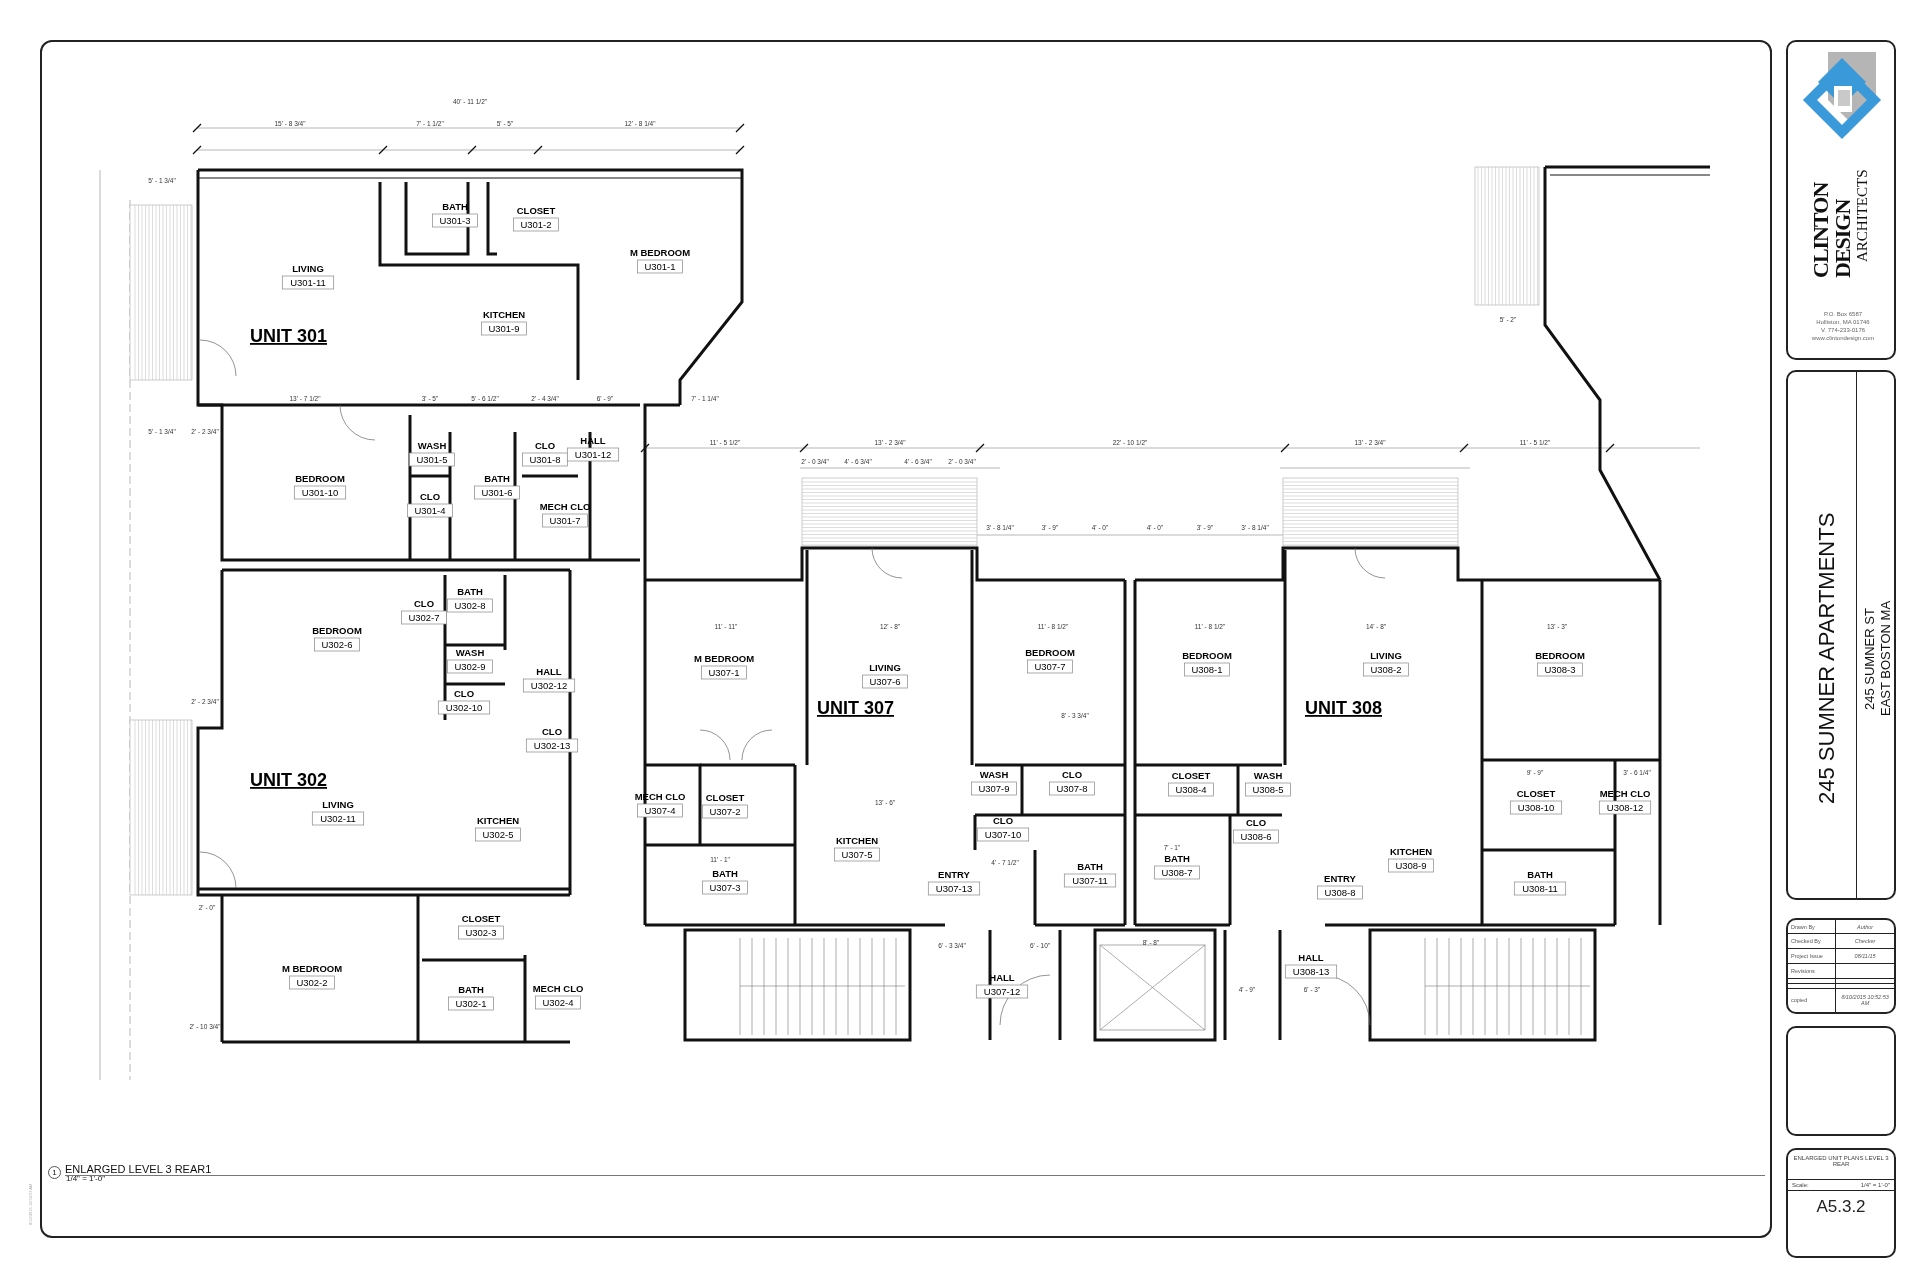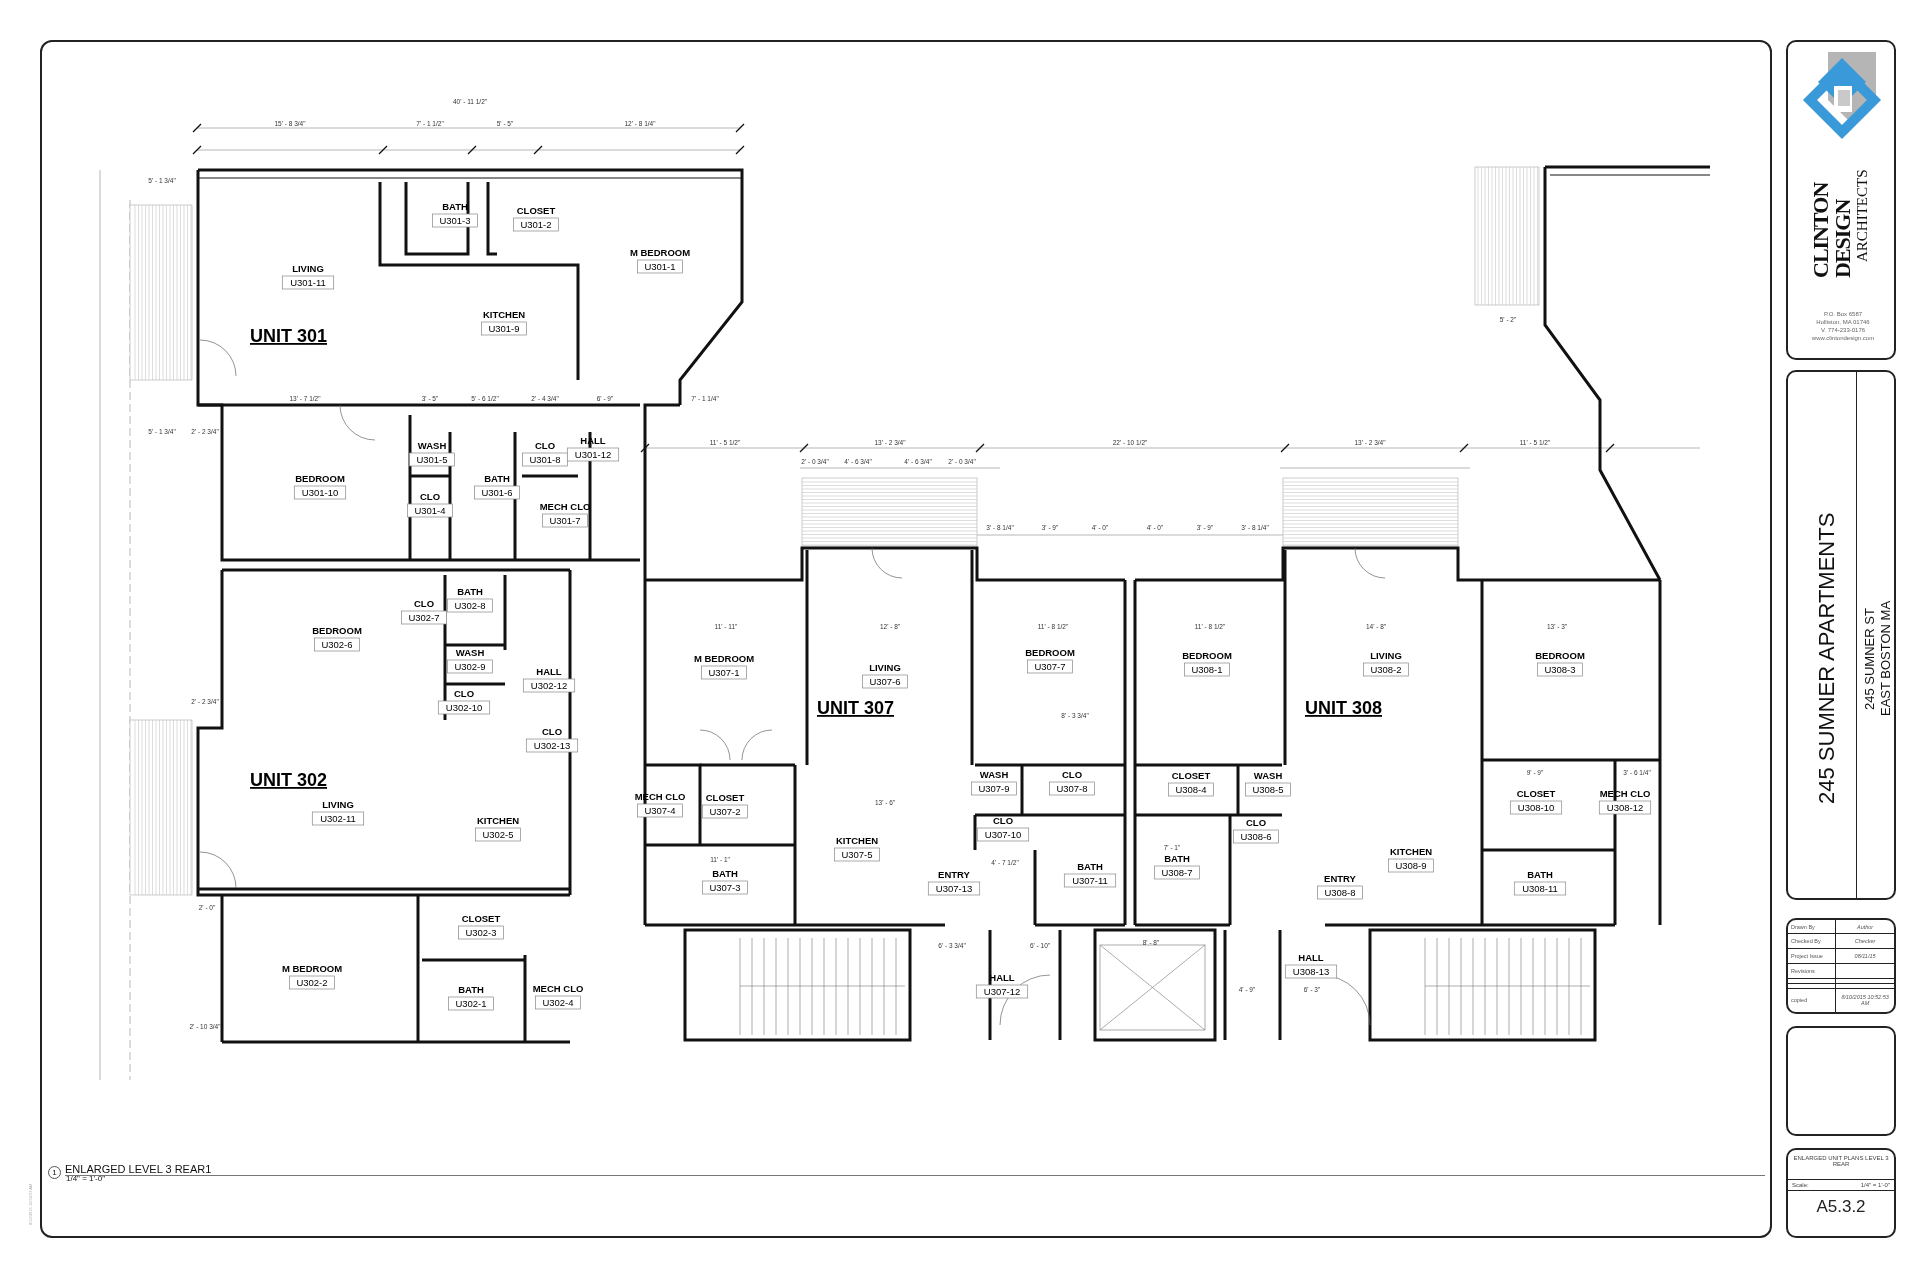--- a/index.html
+++ b/index.html
@@ -3,21 +3,21 @@
 <meta charset="utf-8">
 <style>
   html,body{margin:0;padding:0;background:#fff;}
   body{width:1920px;height:1280px;position:relative;overflow:hidden;font-family:"Liberation Sans",sans-serif;color:#111;}
   .sheet{position:absolute;left:40px;top:40px;width:1732px;height:1198px;border:2px solid #222;border-radius:12px;box-sizing:border-box;}
   .tb{position:absolute;left:1786px;width:110px;border:2px solid #222;border-radius:10px;box-sizing:border-box;background:#fff;}
   .logo{top:40px;height:320px;}
   .proj{top:370px;height:530px;}
   .info{top:918px;height:96px;}
   .blank{top:1026px;height:110px;}
-  .sheetbox{top:1148px;height:90px;}
+  .sheetbox{top:1148px;height:110px;}
   svg{position:absolute;left:0;top:0;}
   .rm{font-weight:bold;font-size:9.5px;text-anchor:middle;font-family:"Liberation Sans",sans-serif;}
   .tag{font-size:9.5px;text-anchor:middle;font-family:"Liberation Sans",sans-serif;}
   .dim{font-size:6.5px;fill:#333;text-anchor:middle;font-family:"Liberation Sans",sans-serif;}
   .unit{font-weight:bold;font-size:18px;text-decoration:underline;font-family:"Liberation Sans",sans-serif;}
   .logo-txt{position:absolute;font-family:"Liberation Serif",serif;font-weight:bold;color:#111;transform:rotate(-90deg);transform-origin:left top;white-space:nowrap;}
   .addr{position:absolute;left:8px;width:94px;text-align:center;font-size:6px;color:#666;line-height:8px;top:268px;}
   .vtext{position:absolute;transform:rotate(-90deg);transform-origin:left top;white-space:nowrap;font-family:"Liberation Sans",sans-serif;}
   .info table{width:100%;height:100%;border-collapse:collapse;font-size:5.5px;color:#555;}
   .info td{border-bottom:1px solid #222;padding:1px 3px;}

